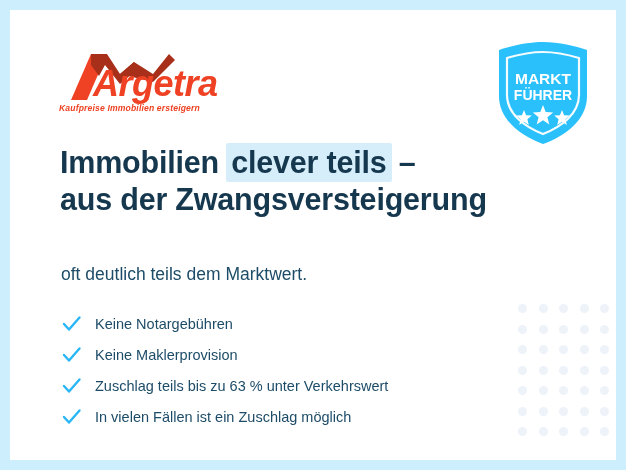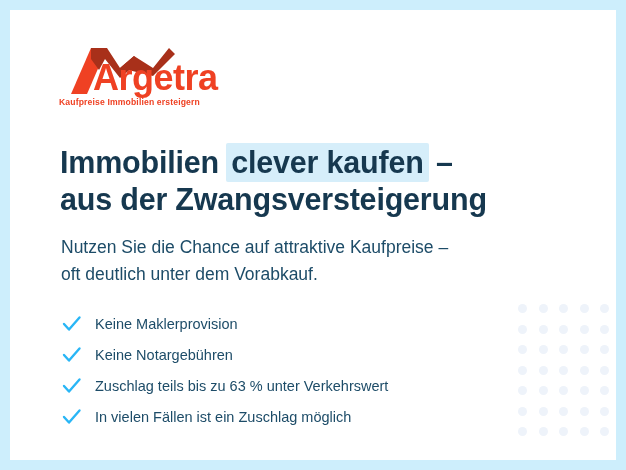--- a/index.html
+++ b/index.html
@@ -41,23 +41,24 @@
     width: 9px;
     height: 9px;
     border-radius: 50%;
     background: #eef3fa;
   }
 
   
   .logo {
     position: absolute;
     left: 47px;
-    top: 32px;
+    top: 38px;
     width: 180px;
     height: 72px;
+    font-style: italic;
   }
   .logo-mark {
     position: absolute;
     left: 0;
     top: 0;
     width: 180px;
     height: 58px;
   }
   .logo-tagline {
     position: absolute;
@@ -187,43 +188,56 @@
         <polygon points="30,52 14,52 34,6 50,6" fill="#ef4123"></polygon>
 
         <polygon points="34,6 50,6 63,26 77,14 82,20 63,36 48,17 42,28 34,17" fill="#a8301a"></polygon>
         <polygon points="63,26 77,14 96,26 112,6 118,12 96,34" fill="#a8301a"></polygon>
 
         <text x="36" y="48" font-family="Liberation Sans, sans-serif" font-size="36" font-weight="bold" fill="#ef4123" letter-spacing="-0.5">Argetra</text>
       </svg>
       <div class="logo-tagline">Kaufpreise Immobilien ersteigern</div>
     </div>
 
+    <div class="badge">
+      <svg viewBox="0 0 100 106" width="100" height="106" xmlns="http://www.w3.org/2000/svg">
+        <path d="M50 2 C66 2 82 6 94 10 L94 56 C94 80 72 96 50 104 C28 96 6 80 6 56 L6 10 C18 6 34 2 50 2 Z" fill="#29c0fb"></path>
+        <path d="M50 12 C63 12 76 15 86 18 L86 55 C86 74 68 87 50 94 C32 87 14 74 14 55 L14 18 C24 15 37 12 50 12 Z" fill="none" stroke="#ffffff" stroke-width="2.2" opacity="0.95"></path>
+        <text x="50" y="44" text-anchor="middle" font-family="Liberation Sans, sans-serif" font-size="15.5" font-weight="bold" fill="#ffffff">MARKT</text>
+        <text x="50" y="60" text-anchor="middle" font-family="Liberation Sans, sans-serif" font-size="14" font-weight="bold" fill="#ffffff">FÜHRER</text>
+        <g fill="#ffffff">
+          <polygon points="31,70 33.1,75.3 38.8,75.6 34.4,79.3 35.8,84.9 31,81.7 26.2,84.9 27.6,79.3 23.2,75.6 28.9,75.3"></polygon>
+          <polygon points="50,65 52.7,72 60.2,72.4 54.4,77.2 56.3,84.5 50,80.3 43.7,84.5 45.6,77.2 39.8,72.4 47.3,72"></polygon>
+          <polygon points="69,70 71.1,75.3 76.8,75.6 72.4,79.3 73.8,84.9 69,81.7 64.2,84.9 65.6,79.3 61.2,75.6 66.9,75.3"></polygon>
+        </g>
+      </svg>
+    </div>
 
     <div class="headline">
-      <span>Immobilien </span><span class="hl">clever kaufen</span><span> –</span><br>
+      <span>Immobilien </span><span class="hl">clever teils</span><span> –</span><br>
       <span>aus der Zwangsversteigerung</span>
     </div>
 
     <div class="subhead">
-      <span>Nutzen Sie die Chance auf attraktive Kaufpreise –</span><br>
-      <span>oft deutlich unter dem Vorabkauf.</span>
+      <br>
+      <span>oft deutlich teils dem Marktwert.</span>
     </div>
 
     <div class="bullets">
       <div class="bullet">
         <svg class="check" viewBox="0 0 21 21">
           <path d="M3 11 L8 16.5 L18.5 4.5" fill="none" stroke="#29b6f6" stroke-width="2.4" stroke-linecap="round" stroke-linejoin="round"></path>
         </svg>
+        <span class="btext">Keine Notargebühren</span>
+      </div>
+      <div class="bullet">
+        <svg class="check" viewBox="0 0 21 21">
+          <path d="M3 11 L8 16.5 L18.5 4.5" fill="none" stroke="#29b6f6" stroke-width="2.4" stroke-linecap="round" stroke-linejoin="round"></path>
+        </svg>
         <span class="btext">Keine Maklerprovision</span>
-      </div>
-      <div class="bullet">
-        <svg class="check" viewBox="0 0 21 21">
-          <path d="M3 11 L8 16.5 L18.5 4.5" fill="none" stroke="#29b6f6" stroke-width="2.4" stroke-linecap="round" stroke-linejoin="round"></path>
-        </svg>
-        <span class="btext">Keine Notargebühren</span>
       </div>
       <div class="bullet">
         <svg class="check" viewBox="0 0 21 21">
           <path d="M3 11 L8 16.5 L18.5 4.5" fill="none" stroke="#29b6f6" stroke-width="2.4" stroke-linecap="round" stroke-linejoin="round"></path>
         </svg>
         <span class="btext">Zuschlag teils bis zu 63 % unter Verkehrswert</span>
       </div>
       <div class="bullet">
         <svg class="check" viewBox="0 0 21 21">
           <path d="M3 11 L8 16.5 L18.5 4.5" fill="none" stroke="#29b6f6" stroke-width="2.4" stroke-linecap="round" stroke-linejoin="round"></path>

